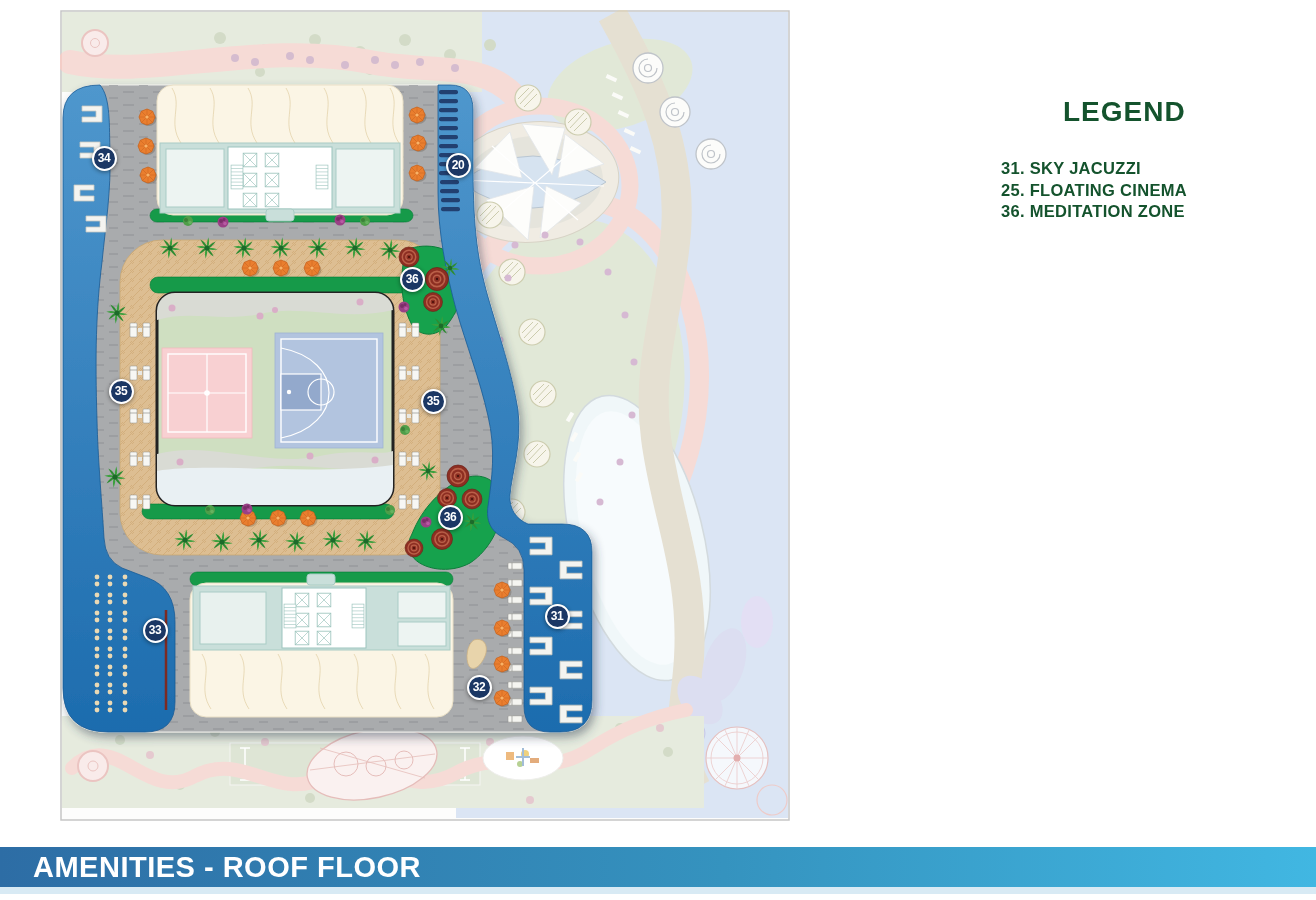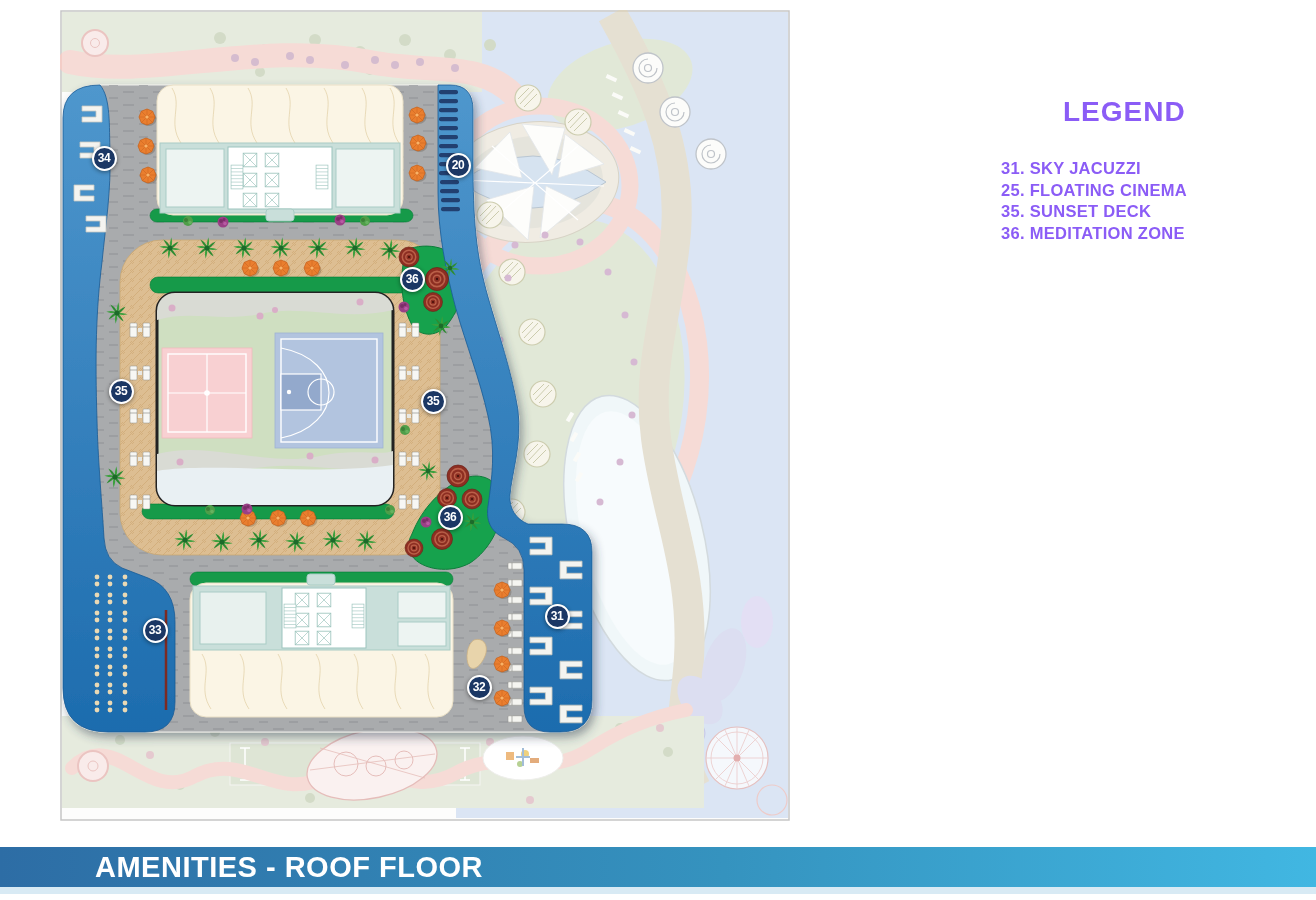--- a/index.html
+++ b/index.html
@@ -8,29 +8,29 @@
     font-family:"Liberation Sans", sans-serif;
   }
   .plan{position:absolute;left:60px;top:10px;width:730px;height:812px;text-decoration:underline;}
   .plan svg{display:block;position:absolute;left:0;top:0;}
   .marker{
     position:absolute;width:25px;height:25px;margin-left:-12.5px;margin-top:-12.5px;
     border-radius:50%;background:#1b3764;border:2.5px solid #ffffff;box-sizing:border-box;
     color:#fff;font-size:12px;font-weight:bold;display:flex;align-items:center;justify-content:center;
     box-shadow:0 1px 4px rgba(0,0,0,.45);letter-spacing:-0.5px;z-index:5;
   }
-  .legend{position:absolute;left:1001px;top:96px;width:300px;color:#8b5cf6;}
+  .legend{position:absolute;left:1001px;top:96px;width:300px;color:#14532d;}
   .legend-title{font-size:28px;font-weight:bold;letter-spacing:1px;padding-left:62px;}
   .legend-items{margin-top:30px;font-size:16.5px;font-weight:bold;line-height:21.6px;letter-spacing:0.3px;}
   .footer-bar{
     position:absolute;left:0;top:847px;width:1316px;height:40px;
     background:linear-gradient(90deg,#2d6da5 0%,#3593bf 55%,#41b7e2 100%);
     display:flex;align-items:center;
   }
-  .footer-title{color:#ffffff;font-size:29px;font-weight:bold;padding-left:95px;letter-spacing:0.5px;}
+  .footer-title{color:#ffffff;font-size:29px;font-weight:bold;padding-left:33px;letter-spacing:0.5px;}
   .footer-substrip{position:absolute;left:0;top:887px;width:1316px;height:7px;background:#d8eaf4;}
 </style>
 </head>
 <body>
 
 <div class="plan">
 <svg width="730" height="812" viewBox="0 0 730 812" xmlns="http://www.w3.org/2000/svg">
   <defs>
     <linearGradient id="waterG" x1="0" y1="0" x2="0" y2="1">
       <stop offset="0" stop-color="#4f97cd"></stop>
@@ -597,21 +597,20 @@
   <div class="marker" style="left:419px;top:677px">
       <span>32</span>
     </div>
 </div>
 
 <div class="legend">
   <div class="legend-title">LEGEND</div>
   <div class="legend-items">
     <div class="legend-item">31. SKY JACUZZI</div>
     <div class="legend-item">25. FLOATING CINEMA</div>
-    <div class="legend-item">35. SUNSET DECK</div>
     <div class="legend-item">36. MEDITATION ZONE</div>
   </div>
 </div>
 
 <div class="footer-bar">
   <div class="footer-title">AMENITIES - ROOF FLOOR</div>
 </div>
 <div class="footer-substrip"></div>
 
 </body></html>

